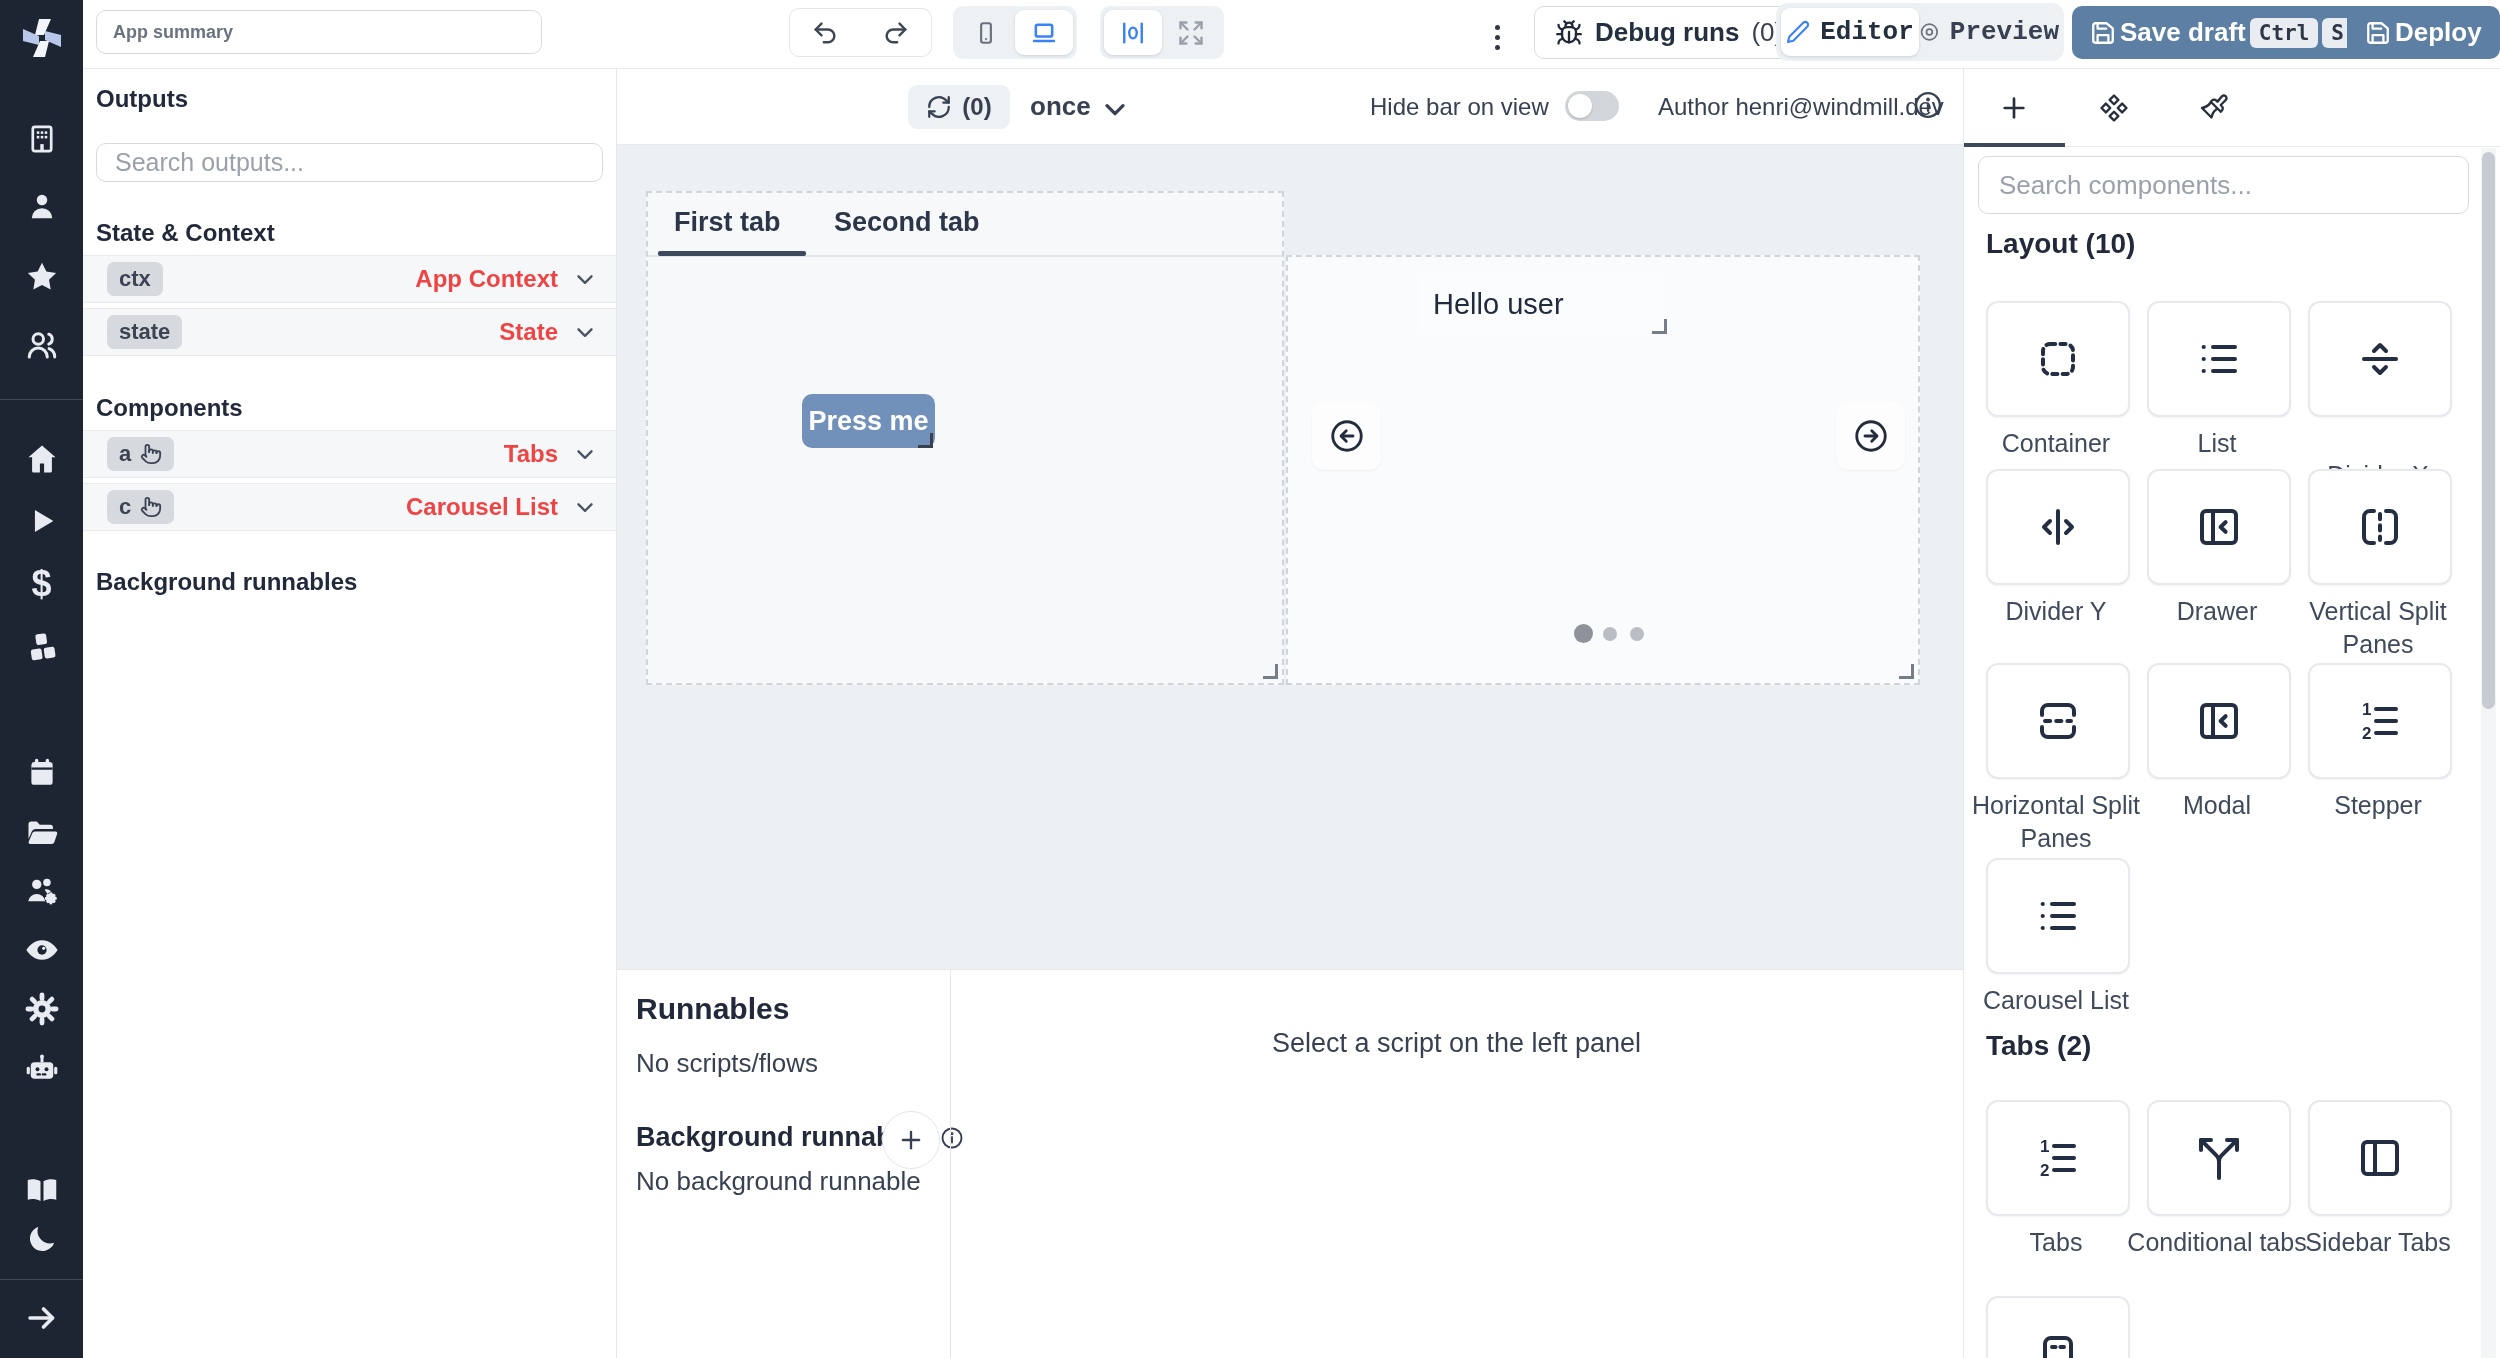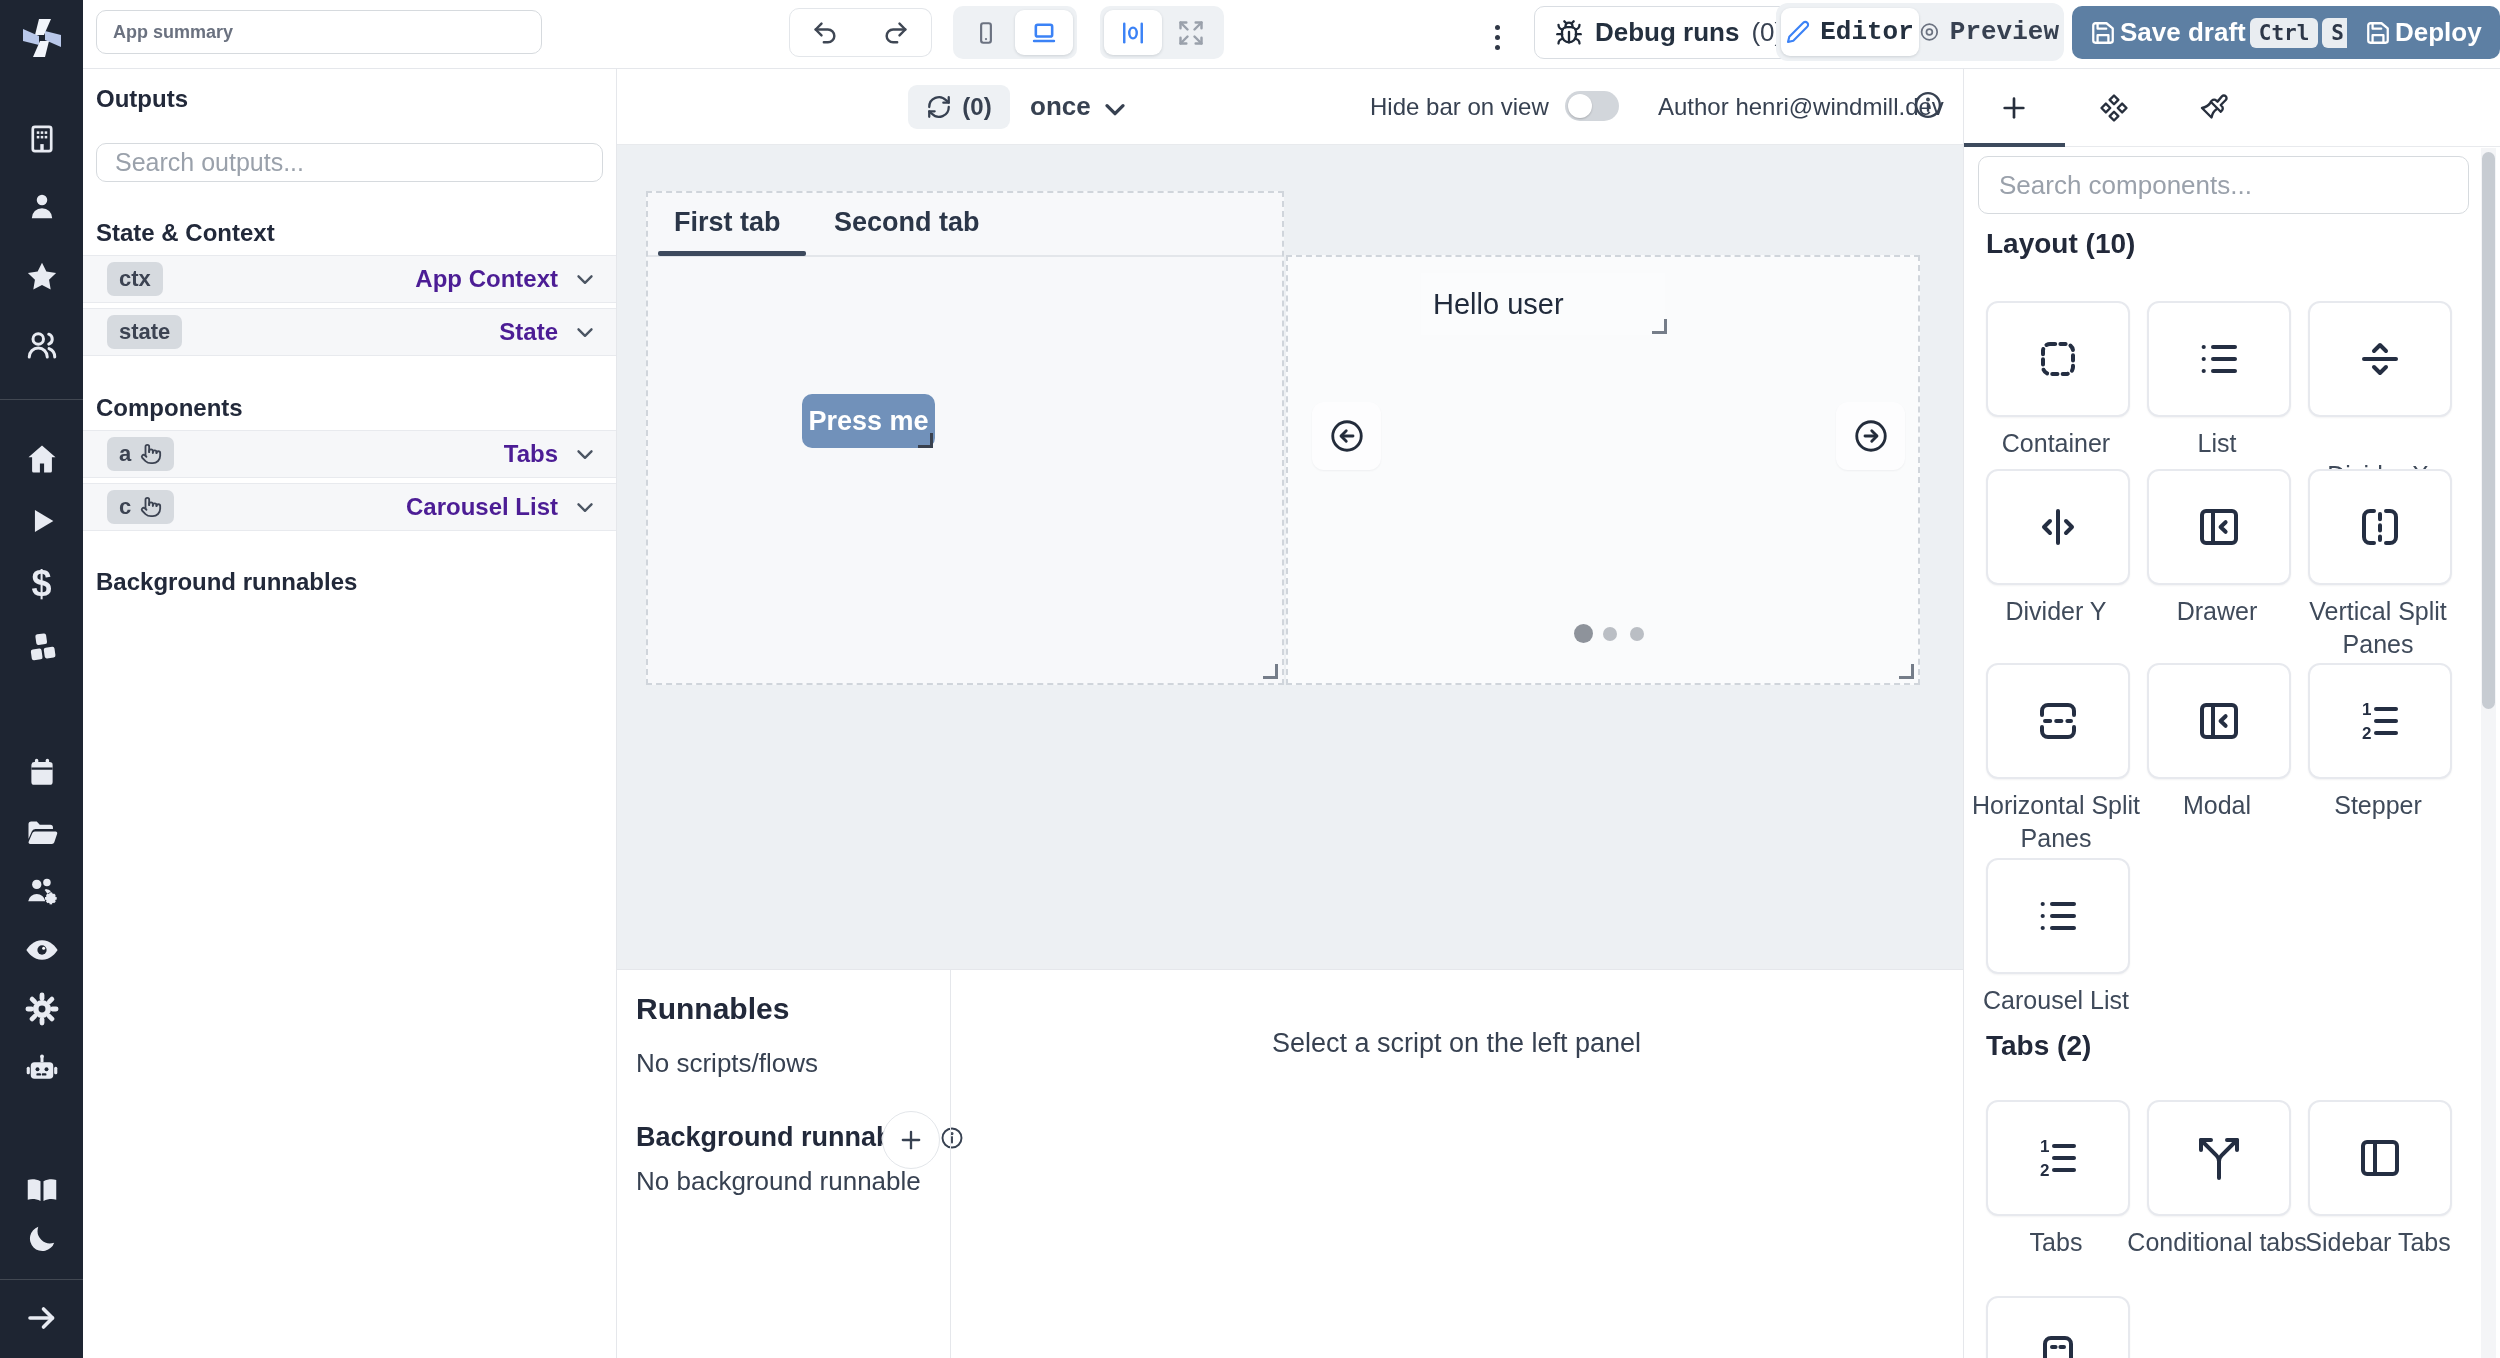--- a/index.html
+++ b/index.html
@@ -32,21 +32,21 @@
   .vdots{display:flex;flex-direction:column;gap:5px;cursor:pointer;}
   .vdots i{width:5px;height:5px;border-radius:50%;background:#303846;}
 
   
   .opanel{position:absolute;left:83px;top:69px;width:534px;height:1289px;background:#fff;border-right:1px solid #e5e7eb;box-sizing:border-box;}
   .ptitle{font-weight:700;color:#22293a;}
   .searchbox{position:absolute;border:1.5px solid #d6dade;border-radius:10px;box-sizing:border-box;background:#fff;color:#374151;}
   .searchbox::placeholder{color:#9aa1ab;}
   .orow{position:absolute;left:0;width:533px;height:48px;background:#f6f7f9;border-top:1px solid #e8eaee;border-bottom:1px solid #e8eaee;display:flex;align-items:center;padding:0 18px 0 24px;box-sizing:border-box;cursor:pointer;}
   .obadge{background:#d6dadf;border-radius:7px;padding:4px 12px;font-size:22px;font-weight:700;color:#3c4352;display:flex;align-items:center;gap:9px;}
-  .orowlabel{margin-left:auto;font-size:24px;font-weight:700;color:#4c1d95;}
+  .orowlabel{margin-left:auto;font-size:24px;font-weight:700;color:#ef4444;}
   .rowchev{margin-left:14px;color:#4b5563;}
 
   
   .canvaswrap{position:absolute;left:617px;top:69px;width:1346px;height:900px;background:#fff;}
   .ctoolbar{position:absolute;left:0;top:0;width:1346px;height:76px;background:#fff;border-bottom:1px solid #e8eaed;box-sizing:border-box;}
   .refreshbtn{position:absolute;left:291px;top:16px;width:102px;height:44px;background:#eef1f4;border-radius:9px;display:flex;align-items:center;justify-content:center;gap:10px;font-size:24px;font-weight:600;color:#374151;cursor:pointer;}
   .canvasarea{position:absolute;left:0;top:76px;width:1346px;height:824px;background:#edf0f3;}
   .comp{position:absolute;border:2px dashed #d0d5db;box-sizing:border-box;}
   .tabbar{position:absolute;left:0;top:0;width:100%;height:64px;border-bottom:2px solid #e3e6ea;box-sizing:border-box;}
   .ctab{position:absolute;top:14px;font-size:27px;font-weight:700;color:#2b3648;cursor:pointer;}

